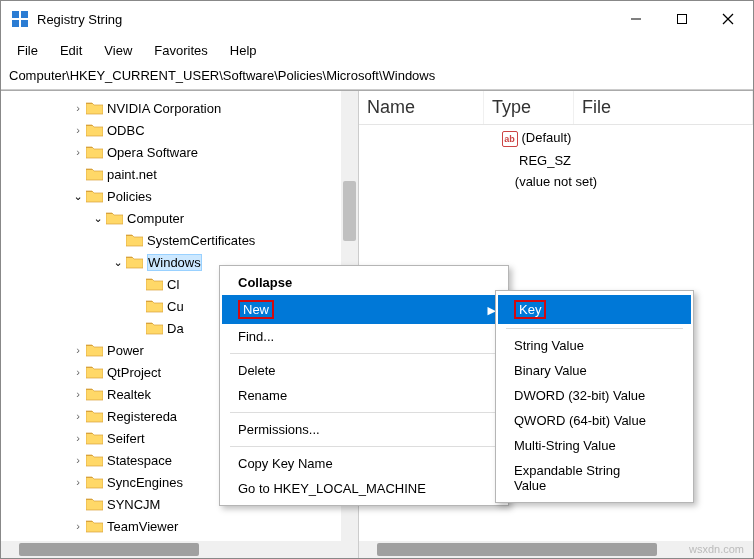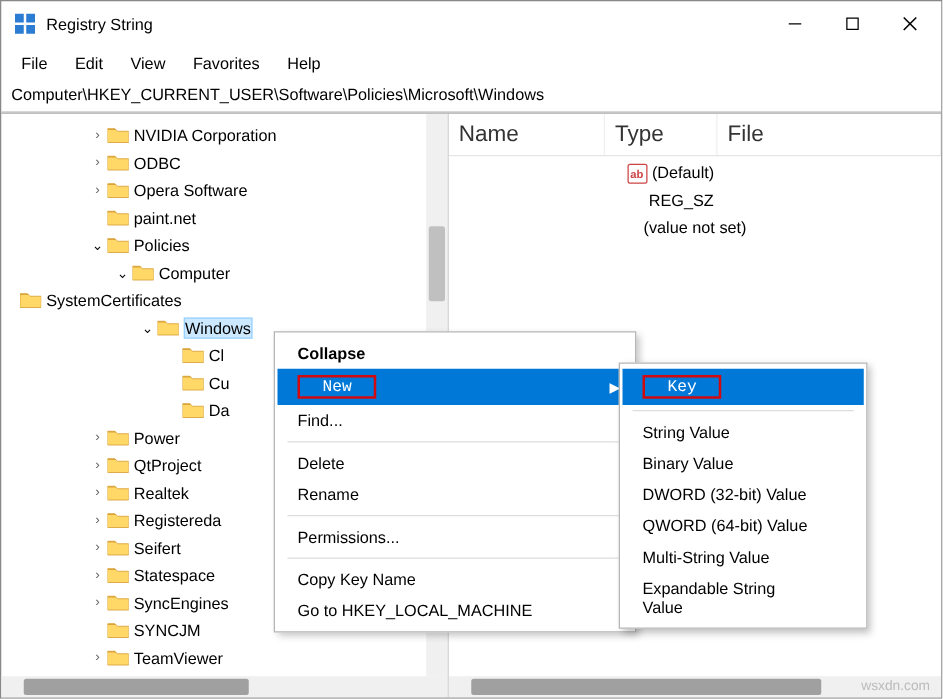--- a/index.html
+++ b/index.html
@@ -34,21 +34,21 @@
     .scroll-thumb { position: absolute; height: 13px; top: 2px; background: #a0a0a0; border-radius: 2px; }
     .scrollbar-v { position: absolute; top: 0; right: 0; bottom: 17px; width: 17px; background: #f0f0f0; }
     .scroll-thumb-v { position: absolute; width: 13px; left: 2px; background: #c0c0c0; border-radius: 2px; }
     .context-menu { position: absolute; background: #fff; border: 1px solid #b5b5b5; box-shadow: 3px 3px 6px rgba(0,0,0,0.25); font-size: 13px; padding: 4px 2px; margin-left: 14px; }
     .cm-item { padding: 5px 40px 5px 16px; position: relative; }
     .cm-item.hl { background: #0078d7; color: #fff; }
     .cm-item.bold { font-weight: 700; }
     .cm-sep { height: 1px; background: #ddd; margin: 4px 8px; }
     .cm-arrow { position: absolute; right: 10px; top: 50%; transform: translateY(-50%); font-size: 11px; }
     .submenu { position: absolute; background: #fff; border: 1px solid #b5b5b5; box-shadow: 3px 3px 6px rgba(0,0,0,0.25); padding: 4px 2px; }
-    .red-box { border: 2px solid #d10a10; padding: 0 18px; display: inline-block; font-family: Liberation Mono, monospace; }
+    .red-box { border: 2px solid #d10a10; padding: 0 3px; display: inline-block; }
     .footer { position: absolute; right: 10px; bottom: 4px; font-size: 11px; color: #bbb; }
   </style>
 </head>
 <body>
 
 <div class="window">
   <div class="titlebar">
     <span class="titlebar-icon">
       <svg viewBox="0 0 18 18">
           <rect x="1" y="1" width="7" height="7" fill="#2b7cd3"></rect>
@@ -131,21 +131,21 @@
           <span class="tree-label">Policies</span>
         </div>
         <div class="tree-row" style="padding-left: 90px;">
           <span class="chevron open">⌄</span>
           <span class="folder-icon"><svg viewBox="0 0 17 14">
               <path d="M0 2 L6 2 L8 4 L17 4 L17 13 L0 13 Z" fill="#ffd868" stroke="#d9a23a" stroke-width="0.7"></path>
               <path d="M0 2 L6 2 L7 3 L0 3 Z" fill="#d9a23a"></path>
             </svg></span>
           <span class="tree-label">Computer</span>
         </div>
-        <div class="tree-row" style="">
+        <div class="tree-row" style="padding-left: 110px;">
           <span class="chevron"></span>
           <span class="folder-icon"><svg viewBox="0 0 17 14">
               <path d="M0 2 L6 2 L8 4 L17 4 L17 13 L0 13 Z" fill="#ffd868" stroke="#d9a23a" stroke-width="0.7"></path>
               <path d="M0 2 L6 2 L7 3 L0 3 Z" fill="#d9a23a"></path>
             </svg></span>
           <span class="tree-label">SystemCertificates</span>
         </div>
         <div class="tree-row" style="padding-left: 110px;">
           <span class="chevron open">⌄</span>
           <span class="folder-icon"><svg viewBox="0 0 17 14">

